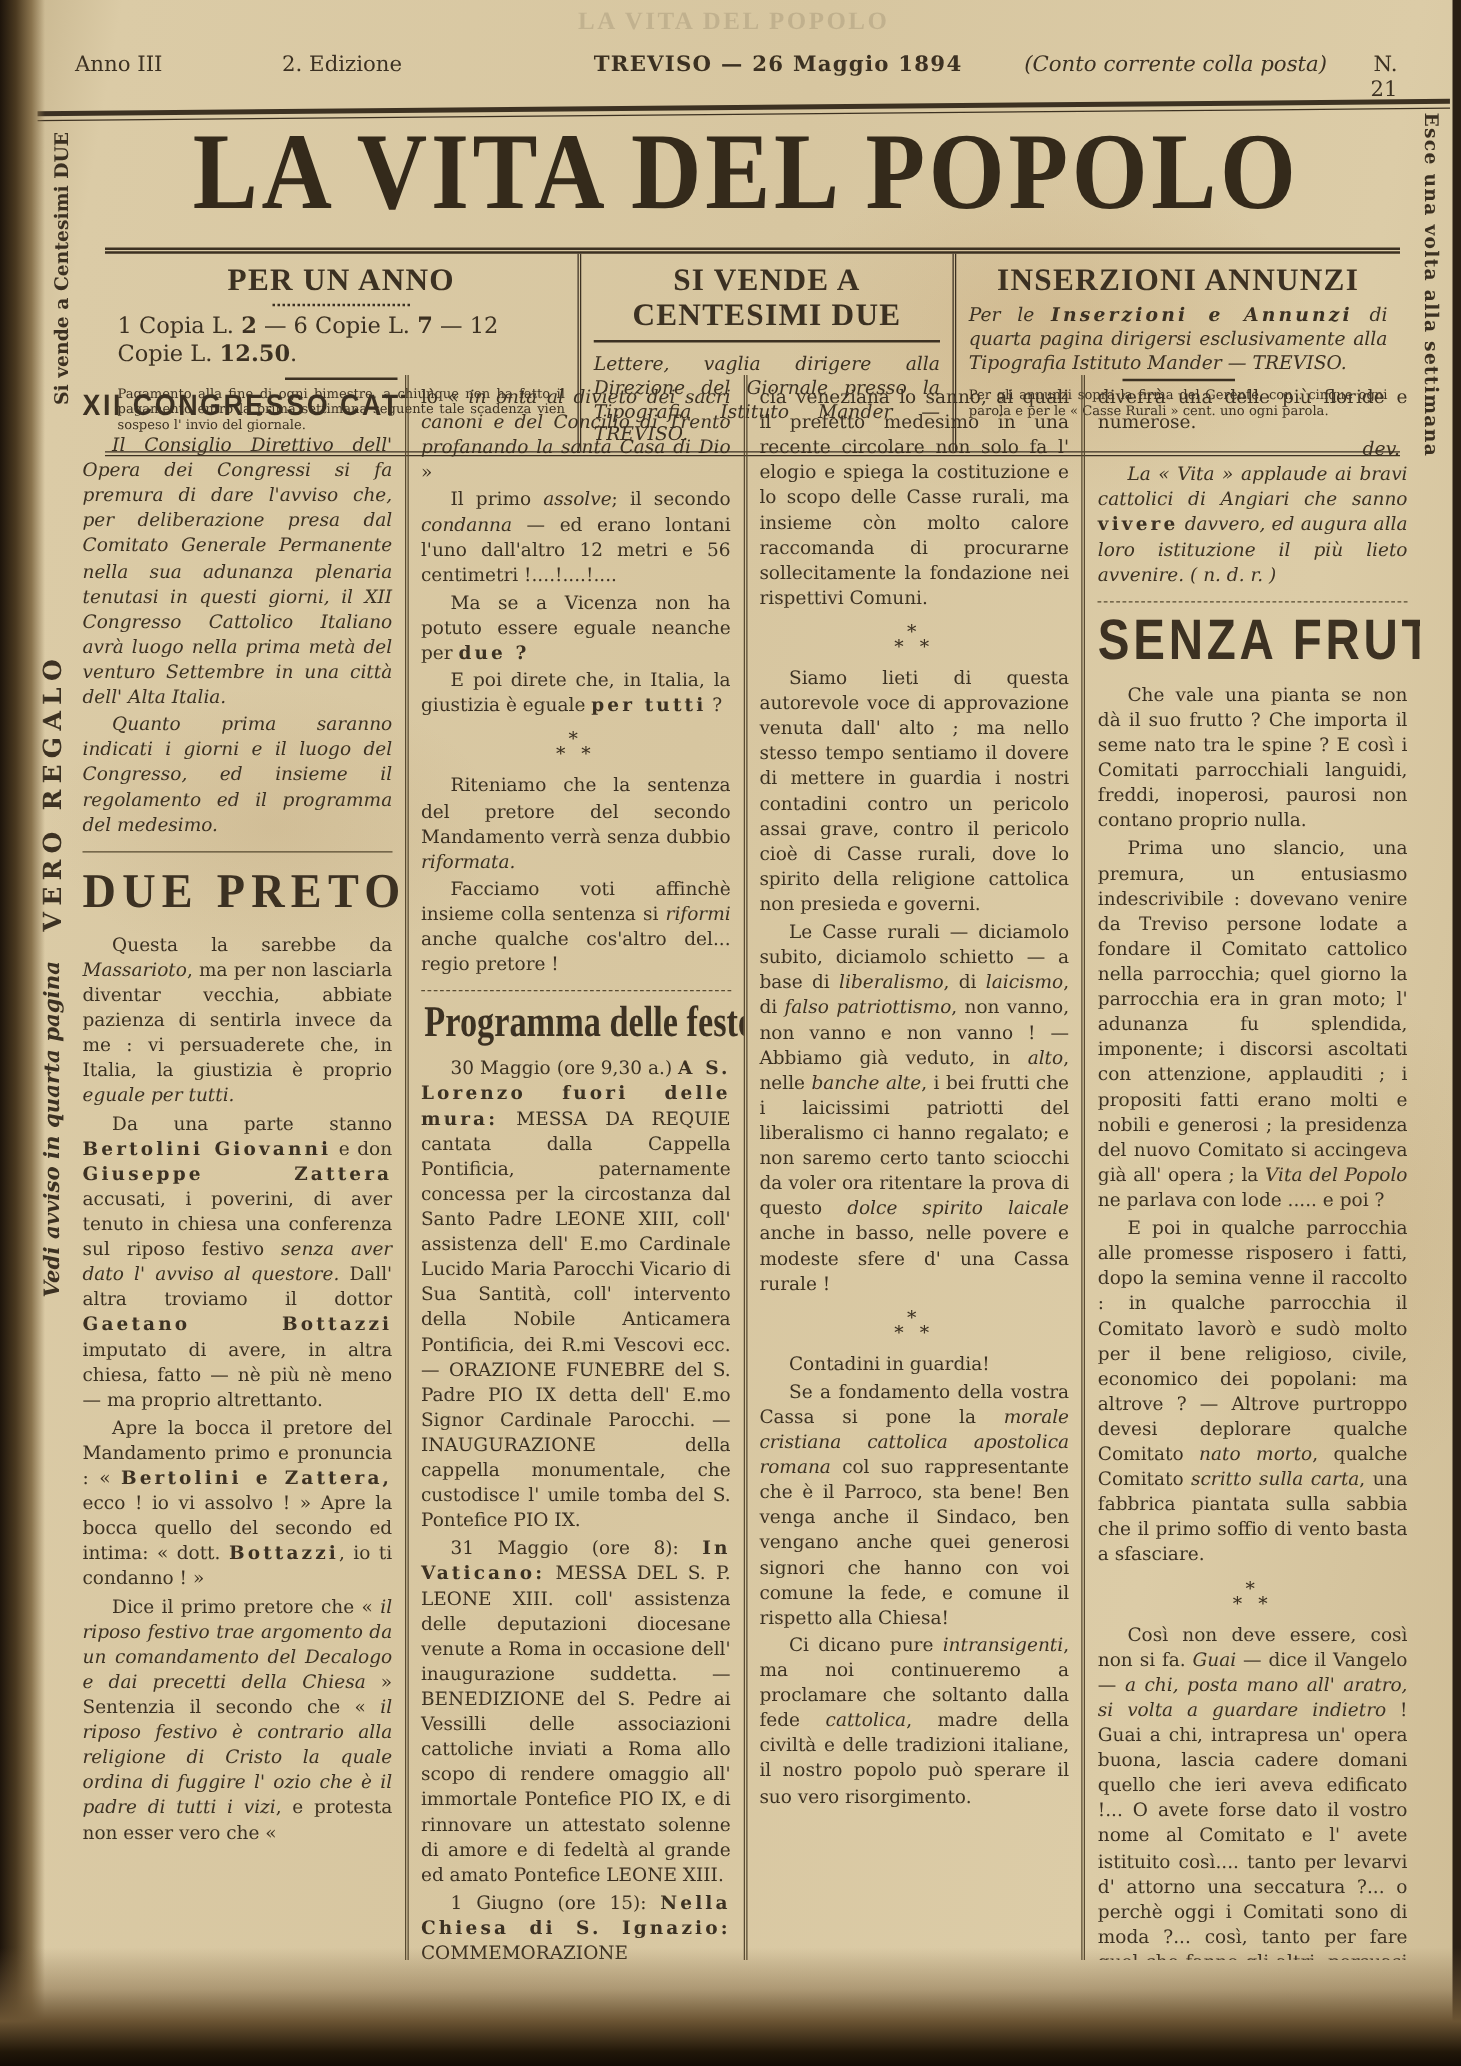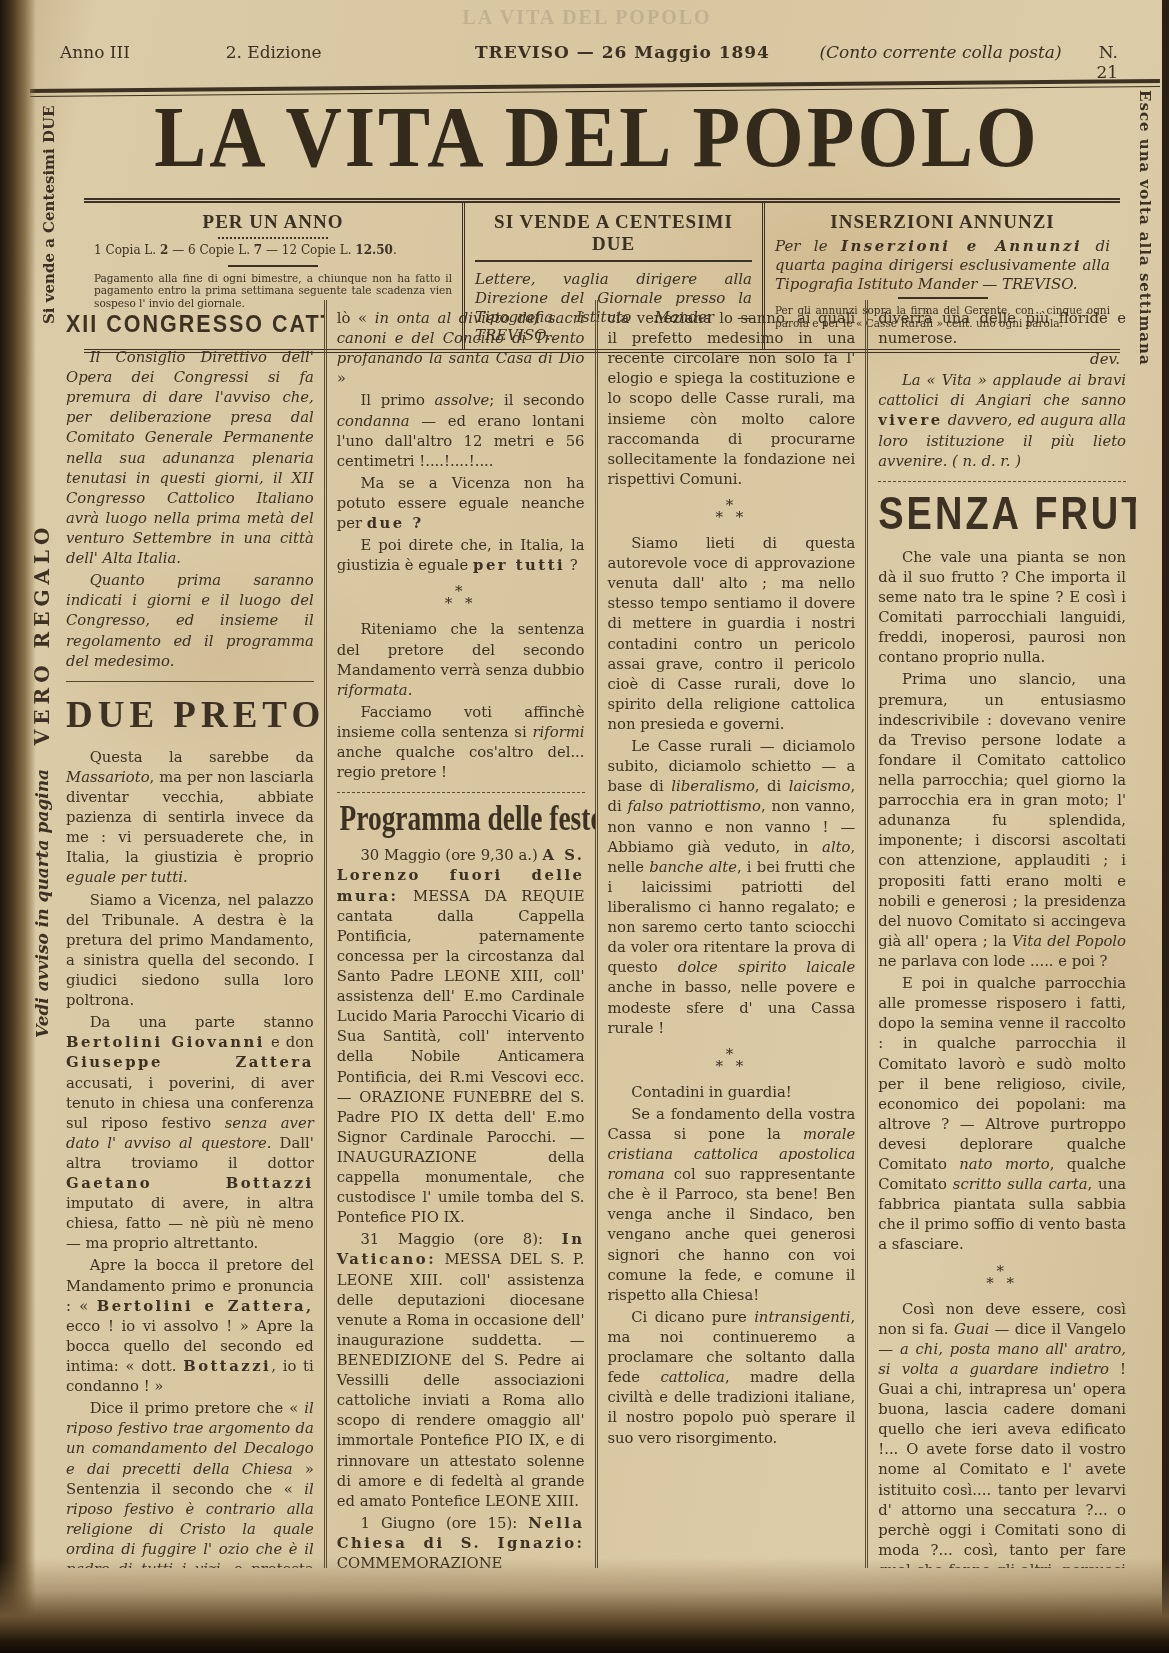--- a/index.html
+++ b/index.html
@@ -47,24 +47,24 @@
   .v-left-mid .part-b{font-weight:bold;letter-spacing:5px;font-size:20px;}
 
   
   .boxes{position:absolute;top:198px;left:72px;width:1036px;display:flex;
     border-top:5px double #3c3122;border-bottom:4px double #3c3122;}
   .box{padding:6px 10px 4px;box-sizing:border-box;}
   .box + .box{border-left:3px double #3c3122;}
   .box1{width:378px;}
   .box2{width:300px;}
   .box3{width:358px;}
-  .box-title{font-family:"Liberation Serif",serif;font-weight:bold;font-size:19px;text-align:center;letter-spacing:1px;margin:2px 0 4px;}
+  .box-title{font-family:"Liberation Serif",serif;font-weight:bold;font-size:25px;text-align:center;letter-spacing:1px;margin:2px 0 4px;}
   .box2 .box-title{border-bottom:2px solid #3c3122;padding-bottom:5px;}
   .box-body{font-size:15px;line-height:1.25;text-align:justify;font-style:italic;}
-  .box-price{font-size:12px;line-height:1.3;margin:4px 0 6px;}
+  .box-price{font-size:18px;line-height:1.3;margin:4px 0 6px;}
   .box-note{font-size:10.5px;line-height:1.2;text-align:justify;margin-top:5px;}
   .mini-rule{width:90px;border-top:2px solid #3c3122;margin:4px auto;}
   .wavy{width:110px;border-top:2px dotted #3c3122;margin:0 auto 4px;}
 
   
   .columns{position:absolute;top:300px;left:44px;width:1080px;height:1268px;display:flex;overflow:hidden;}
   .col{flex:1 1 0;padding:8px 10px 0;overflow:hidden;box-sizing:border-box;}
   .col + .col{border-left:3px double #574a31;}
   p.b{font-size:14.8px;line-height:1.36;text-align:justify;text-indent:1.6em;margin:0 0 2px;}
   p.noind{text-indent:0;}
@@ -132,21 +132,20 @@
 
   <div class="columns">
 
     <div class="col">
       <div class="h-congresso">XII CONGRESSO CATTOLICO</div>
       <p class="b"><span class="run-i">Il Consiglio Direttivo dell' Opera dei Congressi si fa premura di dare l'avviso che, per deliberazione presa dal Comitato Generale Permanente nella sua adunanza plenaria tenutasi in questi giorni, il XII Congresso Cattolico Italiano avrà luogo nella prima metà del venturo Settembre in una città dell' Alta Italia.</span></p>
       <p class="b"><span class="run-i">Quanto prima saranno indicati i giorni e il luogo del Congresso, ed insieme il regolamento ed il programma del medesimo.</span></p>
       <div class="divider"></div>
       <div class="h-pretori">DUE PRETORI</div>
       <p class="b"><span>Questa la sarebbe da </span><span class="run-i">Massarioto</span><span>, ma per non lasciarla diventar vecchia, abbiate pazienza di sentirla invece da me : vi persuaderete che, in Italia, la giustizia è proprio </span><span class="run-i">eguale per tutti.</span></p>
-      <p class="b"><span>Siamo a Vicenza, nel palazzo del Tribunale. A destra è la pretura del primo Mandamento, a sinistra quella del secondo. I giudici siedono sulla loro poltrona.</span></p>
       <p class="b"><span>Da una parte stanno </span><span class="run-sp">Bertolini Giovanni</span><span> e don </span><span class="run-sp">Giuseppe Zattera</span><span> accusati, i poverini, di aver tenuto in chiesa una conferenza sul riposo festivo </span><span class="run-i">senza aver dato l' avviso al questore.</span><span> Dall' altra troviamo il dottor </span><span class="run-sp">Gaetano Bottazzi</span><span> imputato di avere, in altra chiesa, fatto — nè più nè meno — ma proprio altrettanto.</span></p>
       <p class="b"><span>Apre la bocca il pretore del Mandamento primo e pronuncia : « </span><span class="run-sp">Bertolini e Zattera,</span><span> ecco ! io vi assolvo ! » Apre la bocca quello del secondo ed intima: « dott. </span><span class="run-sp">Bottazzi</span><span>, io ti condanno ! »</span></p>
       <p class="b"><span>Dice il primo pretore che « </span><span class="run-i">il riposo festivo trae argomento da un comandamento del Decalogo e dai precetti della Chiesa</span><span> » Sentenzia il secondo che « </span><span class="run-i">il riposo festivo è contrario alla religione di Cristo la quale ordina di fuggire l' ozio che è il padre di tutti i vizi</span><span>, e protesta non esser vero che « </span></p>
 
     </div>
 
     <div class="col">
       <p class="b noind"><span>lò « </span><span class="run-i">in onta al divieto dei sacri canoni e del Concilio di Trento profanando la santa Casa di Dio</span><span> »</span></p>
       <p class="b"><span>Il primo </span><span class="run-i">assolve</span><span>; il secondo </span><span class="run-i">condanna</span><span> — ed erano lontani l'uno dall'altro 12 metri e 56 centimetri !....!....!....</span></p>
       <p class="b"><span>Ma se a Vicenza non ha potuto essere eguale neanche per </span><span class="run-sp">due ?</span></p>

